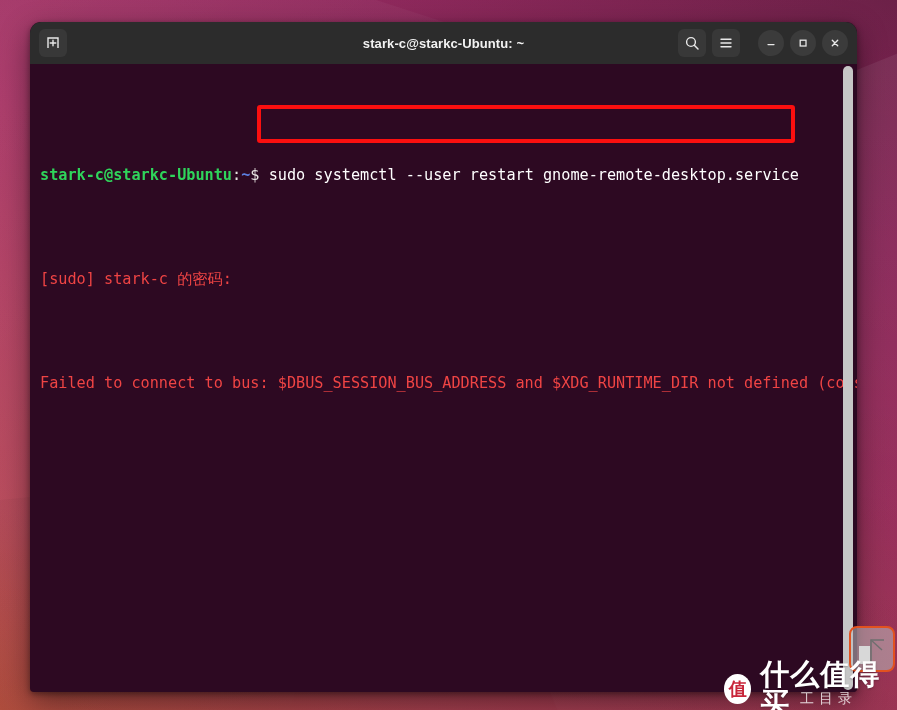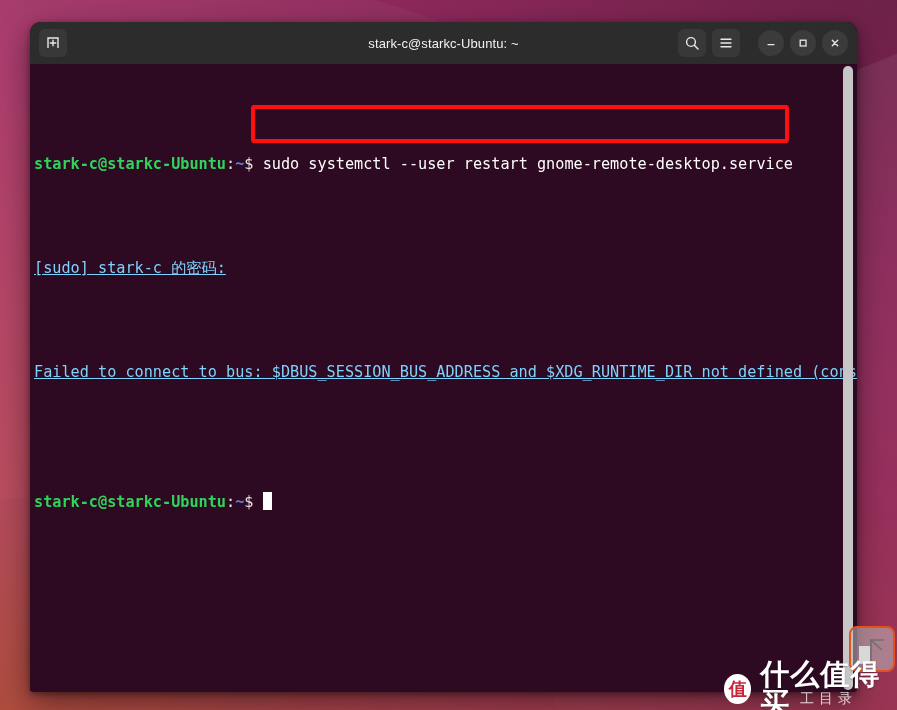--- a/index.html
+++ b/index.html
@@ -106,57 +106,58 @@
     width: 26px;
     height: 26px;
   }
   .tb-btn svg { display: block; }
   #title-text {
     position: absolute;
     left: 0; right: 0;
     text-align: center;
     color: #f2f2f2;
     font-size: 13px;
-    font-weight: normal;
+    font-weight: bold;
     letter-spacing: 0.1px;
     pointer-events: none;
   }
   #tb-right {
     margin-left: auto;
     display: flex;
     align-items: center;
     gap: 6px;
     z-index: 2;
   }
   #tb-right .gap { width: 6px; }
 
   
   #terminal-body {
     position: relative;
     flex: 1 1 auto;
     background: #2d0922;
-    padding: 9px 0 0 2px;
+    padding: 20px 0 0 2px;
     box-sizing: border-box;
     overflow: hidden;
+    margin-left: 6px;
   }
   #term-text {
     font-family: "DejaVu Sans Mono", "Liberation Mono", monospace;
     font-size: 15.2px;
     line-height: 26px;
     color: #e6e2e0;
     white-space: pre;
     padding-left: 2px;
   }
   .line { height: 26px; }
   .prompt-user { color: #2fd55b; font-weight: bold; }
   .prompt-colon { color: #e6e2e0; }
   .prompt-path { color: #5c7fe0; font-weight: bold; }
   .prompt-dollar { color: #e6e2e0; }
   .cmd { color: #ffffff; }
-  .out { color: #7dd3fc; text-decoration: underline; }
+  .out { color: #ef4444; }
   .cursor {
     display: inline-block;
     width: 9px;
     height: 18px;
     background: #ffffff;
     vertical-align: -3px;
   }
 
   
   #red-highlight {
@@ -309,21 +310,20 @@
 
       <div id="term-text">
 
         <div class="line"><span class="prompt-user">stark-c@starkc-Ubuntu</span><span class="prompt-colon">:</span><span class="prompt-path">~</span><span class="prompt-dollar">$ </span><span class="cmd">sudo systemctl --user restart gnome-remote-desktop.service</span></div>
 
         <div class="line"><span class="out">[sudo] stark-c 的密码:</span></div>
 
         <div class="line"><span class="out">Failed to connect to bus: $DBUS_SESSION_BUS_ADDRESS and $XDG_RUNTIME_DIR not defined (cons</span></div>
 
 
-        <div class="line"><span class="prompt-user">stark-c@starkc-Ubuntu</span><span class="prompt-colon">:</span><span class="prompt-path">~</span><span class="prompt-dollar">$ </span><span class="cursor"></span></div>
 
       </div>
 
       <div id="red-highlight"></div>
 
       <div id="term-scrollbar">
         <div id="term-scroll-thumb"></div>
       </div>
 
     </div>

